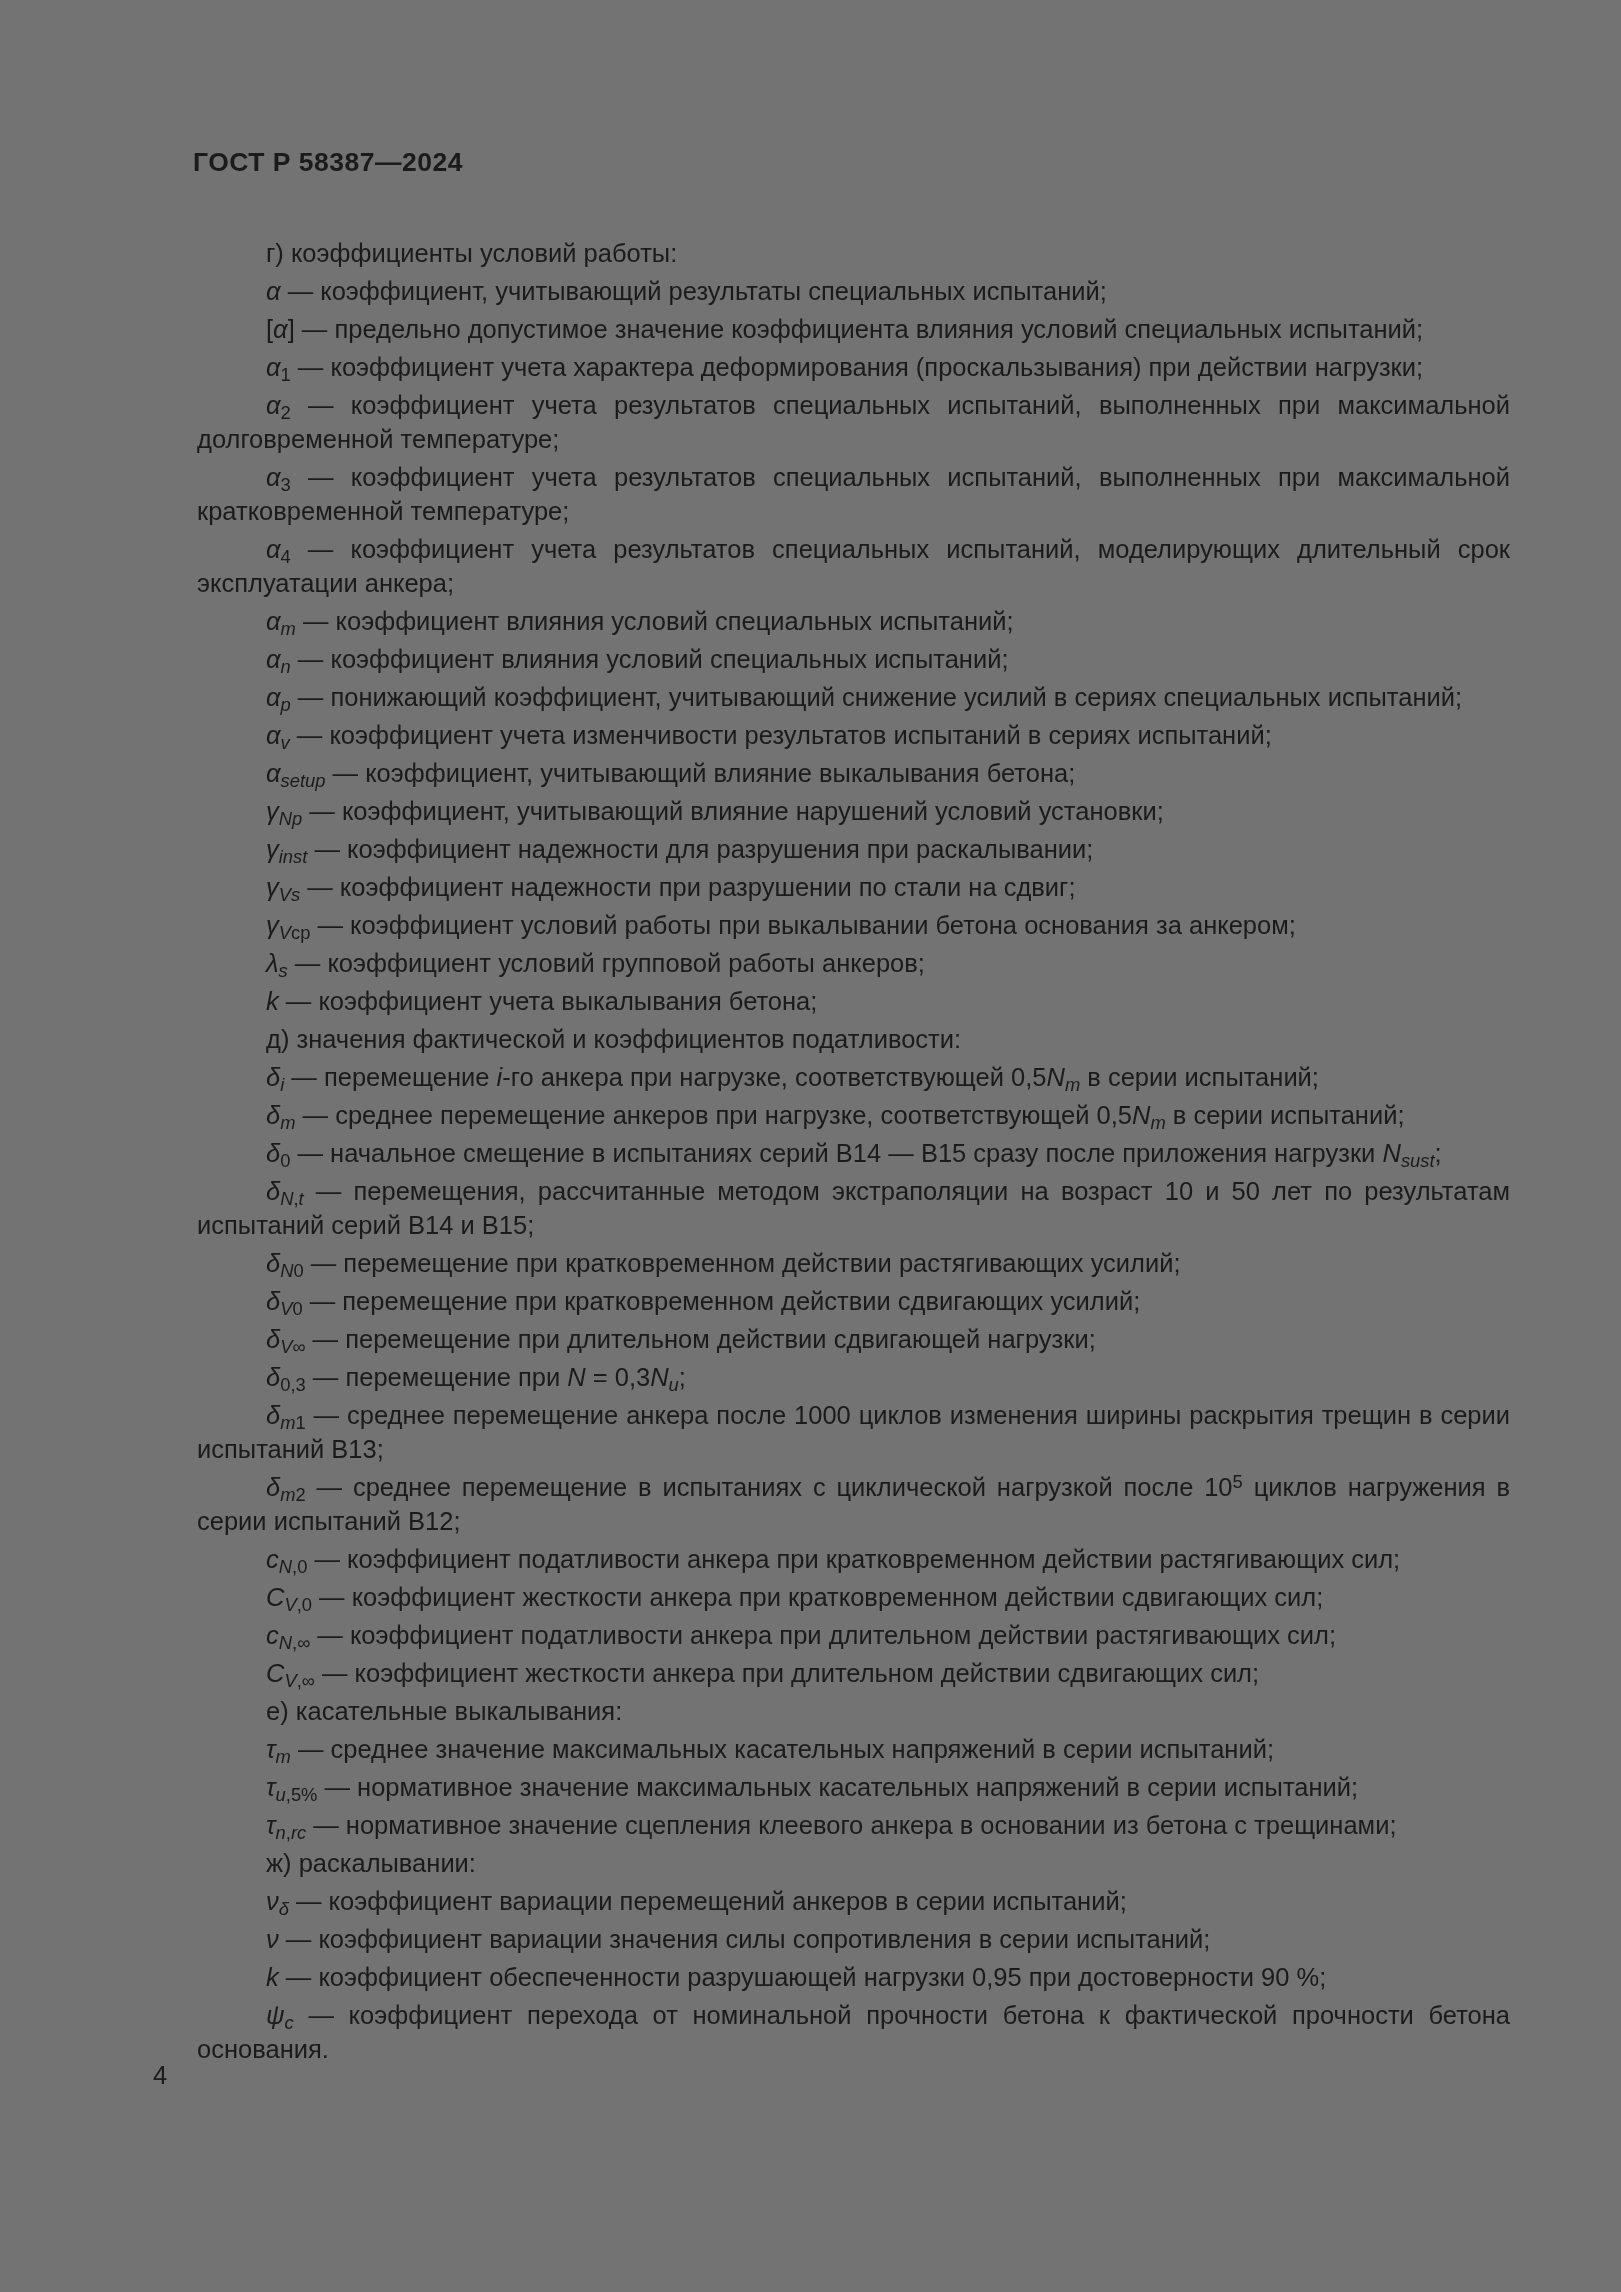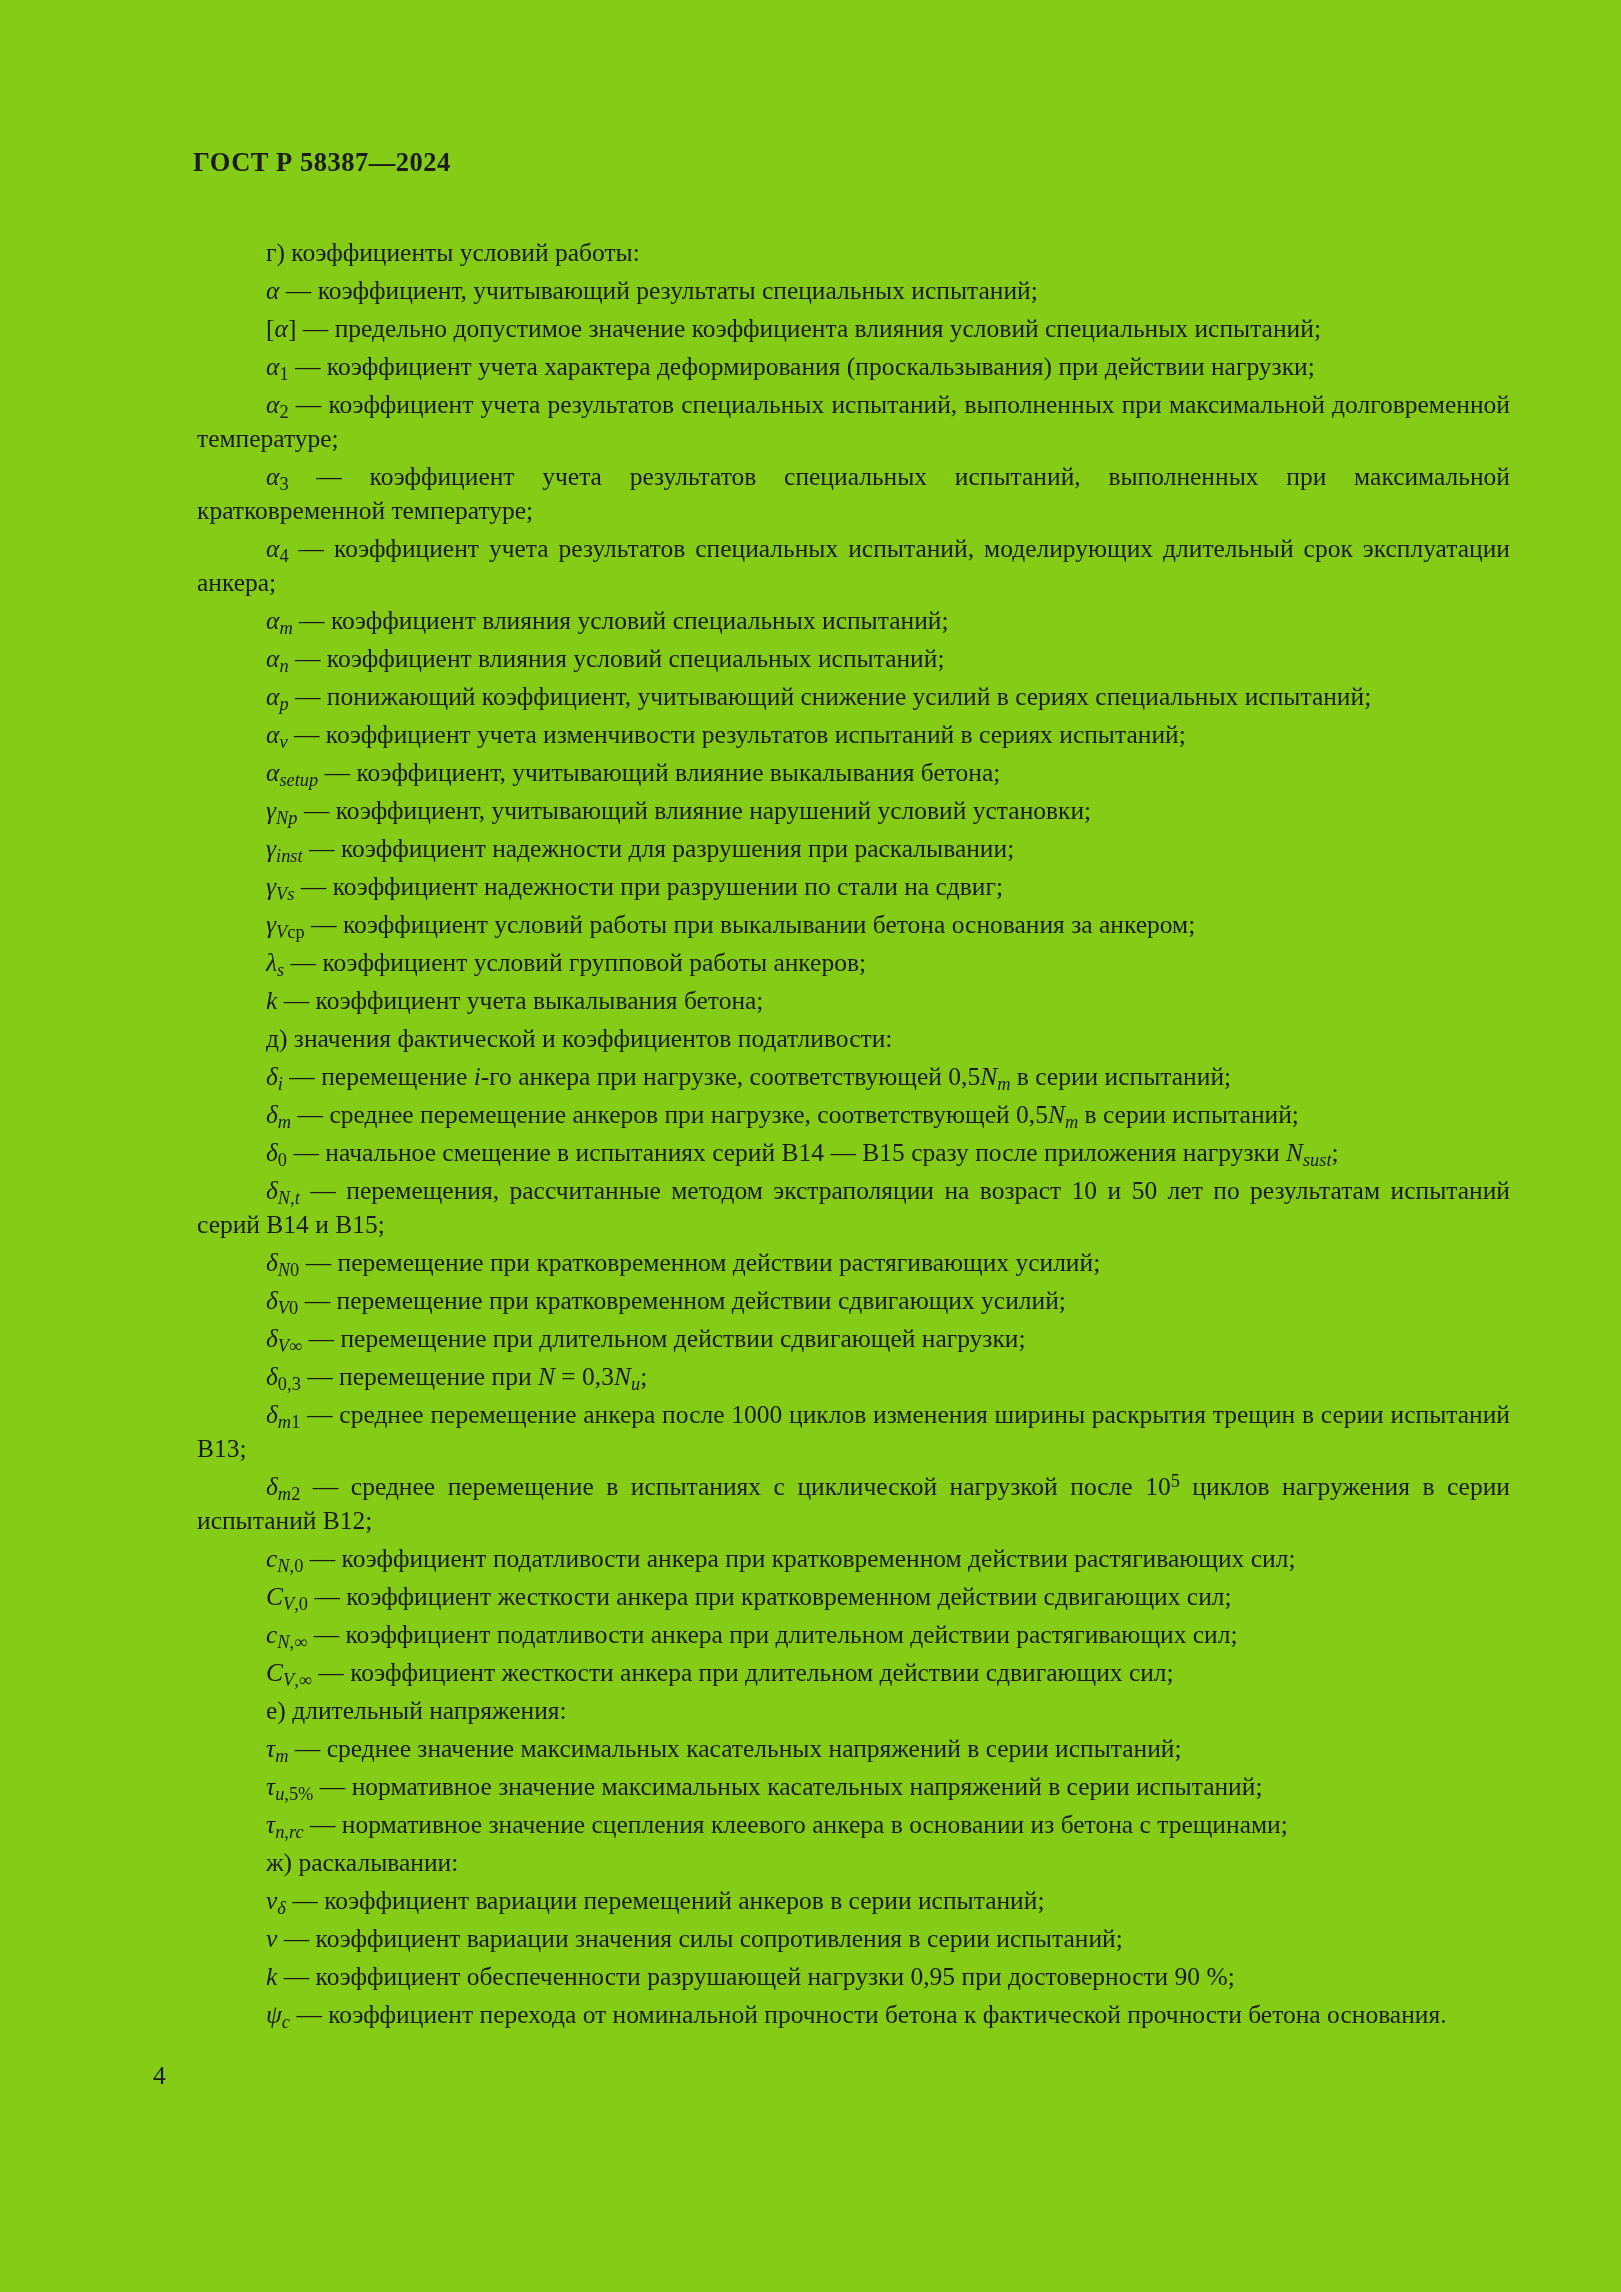--- a/index.html
+++ b/index.html
@@ -4,22 +4,22 @@
 <style>
   html, body {
     margin: 0;
     padding: 0;
     background: #ffffff;
   }
   .page {
     position: relative;
     width: 1621px;
     height: 2293px;
-    background: #84cc16;
-    font-family: Liberation Serif, serif;
+    background: #737373;
+    font-family: Liberation Sans, sans-serif;
     color: #1b1b1b;
     overflow: hidden;
   }
   .doc-header {
     position: absolute;
     left: 193px;
     top: 147px;
     font-size: 26.5px;
     font-weight: bold;
     letter-spacing: 0.5px;
@@ -95,21 +95,21 @@
       <p><i class="v">δ</i><sub><span class="v-i">N</span><span class="v-u">0</span></sub> — перемещение при кратковременном действии растягивающих усилий;</p>
       <p><i class="v">δ</i><sub><span class="v-i">V</span><span class="v-u">0</span></sub> — перемещение при кратковременном действии сдвигающих усилий;</p>
       <p><i class="v">δ</i><sub><span class="v-i">V</span><span class="v-u">∞</span></sub> — перемещение при длительном действии сдвигающей нагрузки;</p>
       <p><i class="v">δ</i><sub><span class="v-u">0</span><span class="v-u">,</span><span class="v-u">3</span></sub> — перемещение при <i class="v">N</i> = 0,3<i class="v">N</i><sub><span class="v-i">u</span></sub>;</p>
       <p><i class="v">δ</i><sub><span class="v-i">m</span><span class="v-u">1</span></sub> — среднее перемещение анкера после 1000 циклов изменения ширины раскрытия трещин в серии испытаний В13;</p>
       <p><i class="v">δ</i><sub><span class="v-i">m</span><span class="v-u">2</span></sub> — среднее перемещение в испытаниях с циклической нагрузкой после 10<sup>5</sup> циклов нагружения в серии испытаний В12;</p>
       <p><i class="v">c</i><sub><span class="v-i">N</span><span class="v-u">,</span><span class="v-u">0</span></sub> — коэффициент податливости анкера при кратковременном действии растягивающих сил;</p>
       <p><i class="v">C</i><sub><span class="v-i">V</span><span class="v-u">,</span><span class="v-u">0</span></sub> — коэффициент жесткости анкера при кратковременном действии сдвигающих сил;</p>
       <p><i class="v">c</i><sub><span class="v-i">N</span><span class="v-u">,</span><span class="v-u">∞</span></sub> — коэффициент податливости анкера при длительном действии растягивающих сил;</p>
       <p><i class="v">C</i><sub><span class="v-i">V</span><span class="v-u">,</span><span class="v-u">∞</span></sub> — коэффициент жесткости анкера при длительном действии сдвигающих сил;</p>
-      <p>е) длительный напряжения:</p>
+      <p>е) касательные выкалывания:</p>
       <p><i class="v">τ</i><sub><span class="v-i">m</span></sub> — среднее значение максимальных касательных напряжений в серии испытаний;</p>
       <p><i class="v">τ</i><sub><span class="v-i">u</span><span class="v-u">,</span><span class="v-u">5</span><span class="v-u">%</span></sub> — нормативное значение максимальных касательных напряжений в серии испытаний;</p>
       <p><i class="v">τ</i><sub><span class="v-i">n</span><span class="v-u">,</span><span class="v-i">r</span><span class="v-i">c</span></sub> — нормативное значение сцепления клеевого анкера в основании из бетона с трещинами;</p>
       <p>ж) раскалывании:</p>
       <p><i class="v">ν</i><sub><span class="v-i">δ</span></sub> — коэффициент вариации перемещений анкеров в серии испытаний;</p>
       <p><i class="v">ν</i> — коэффициент вариации значения силы сопротивления в серии испытаний;</p>
       <p><i class="v">k</i> — коэффициент обеспеченности разрушающей нагрузки 0,95 при достоверности 90 %;</p>
       <p><i class="v">ψ</i><sub><span class="v-i">c</span></sub> — коэффициент перехода от номинальной прочности бетона к фактической прочности бетона основания.</p>
     </div>
 

